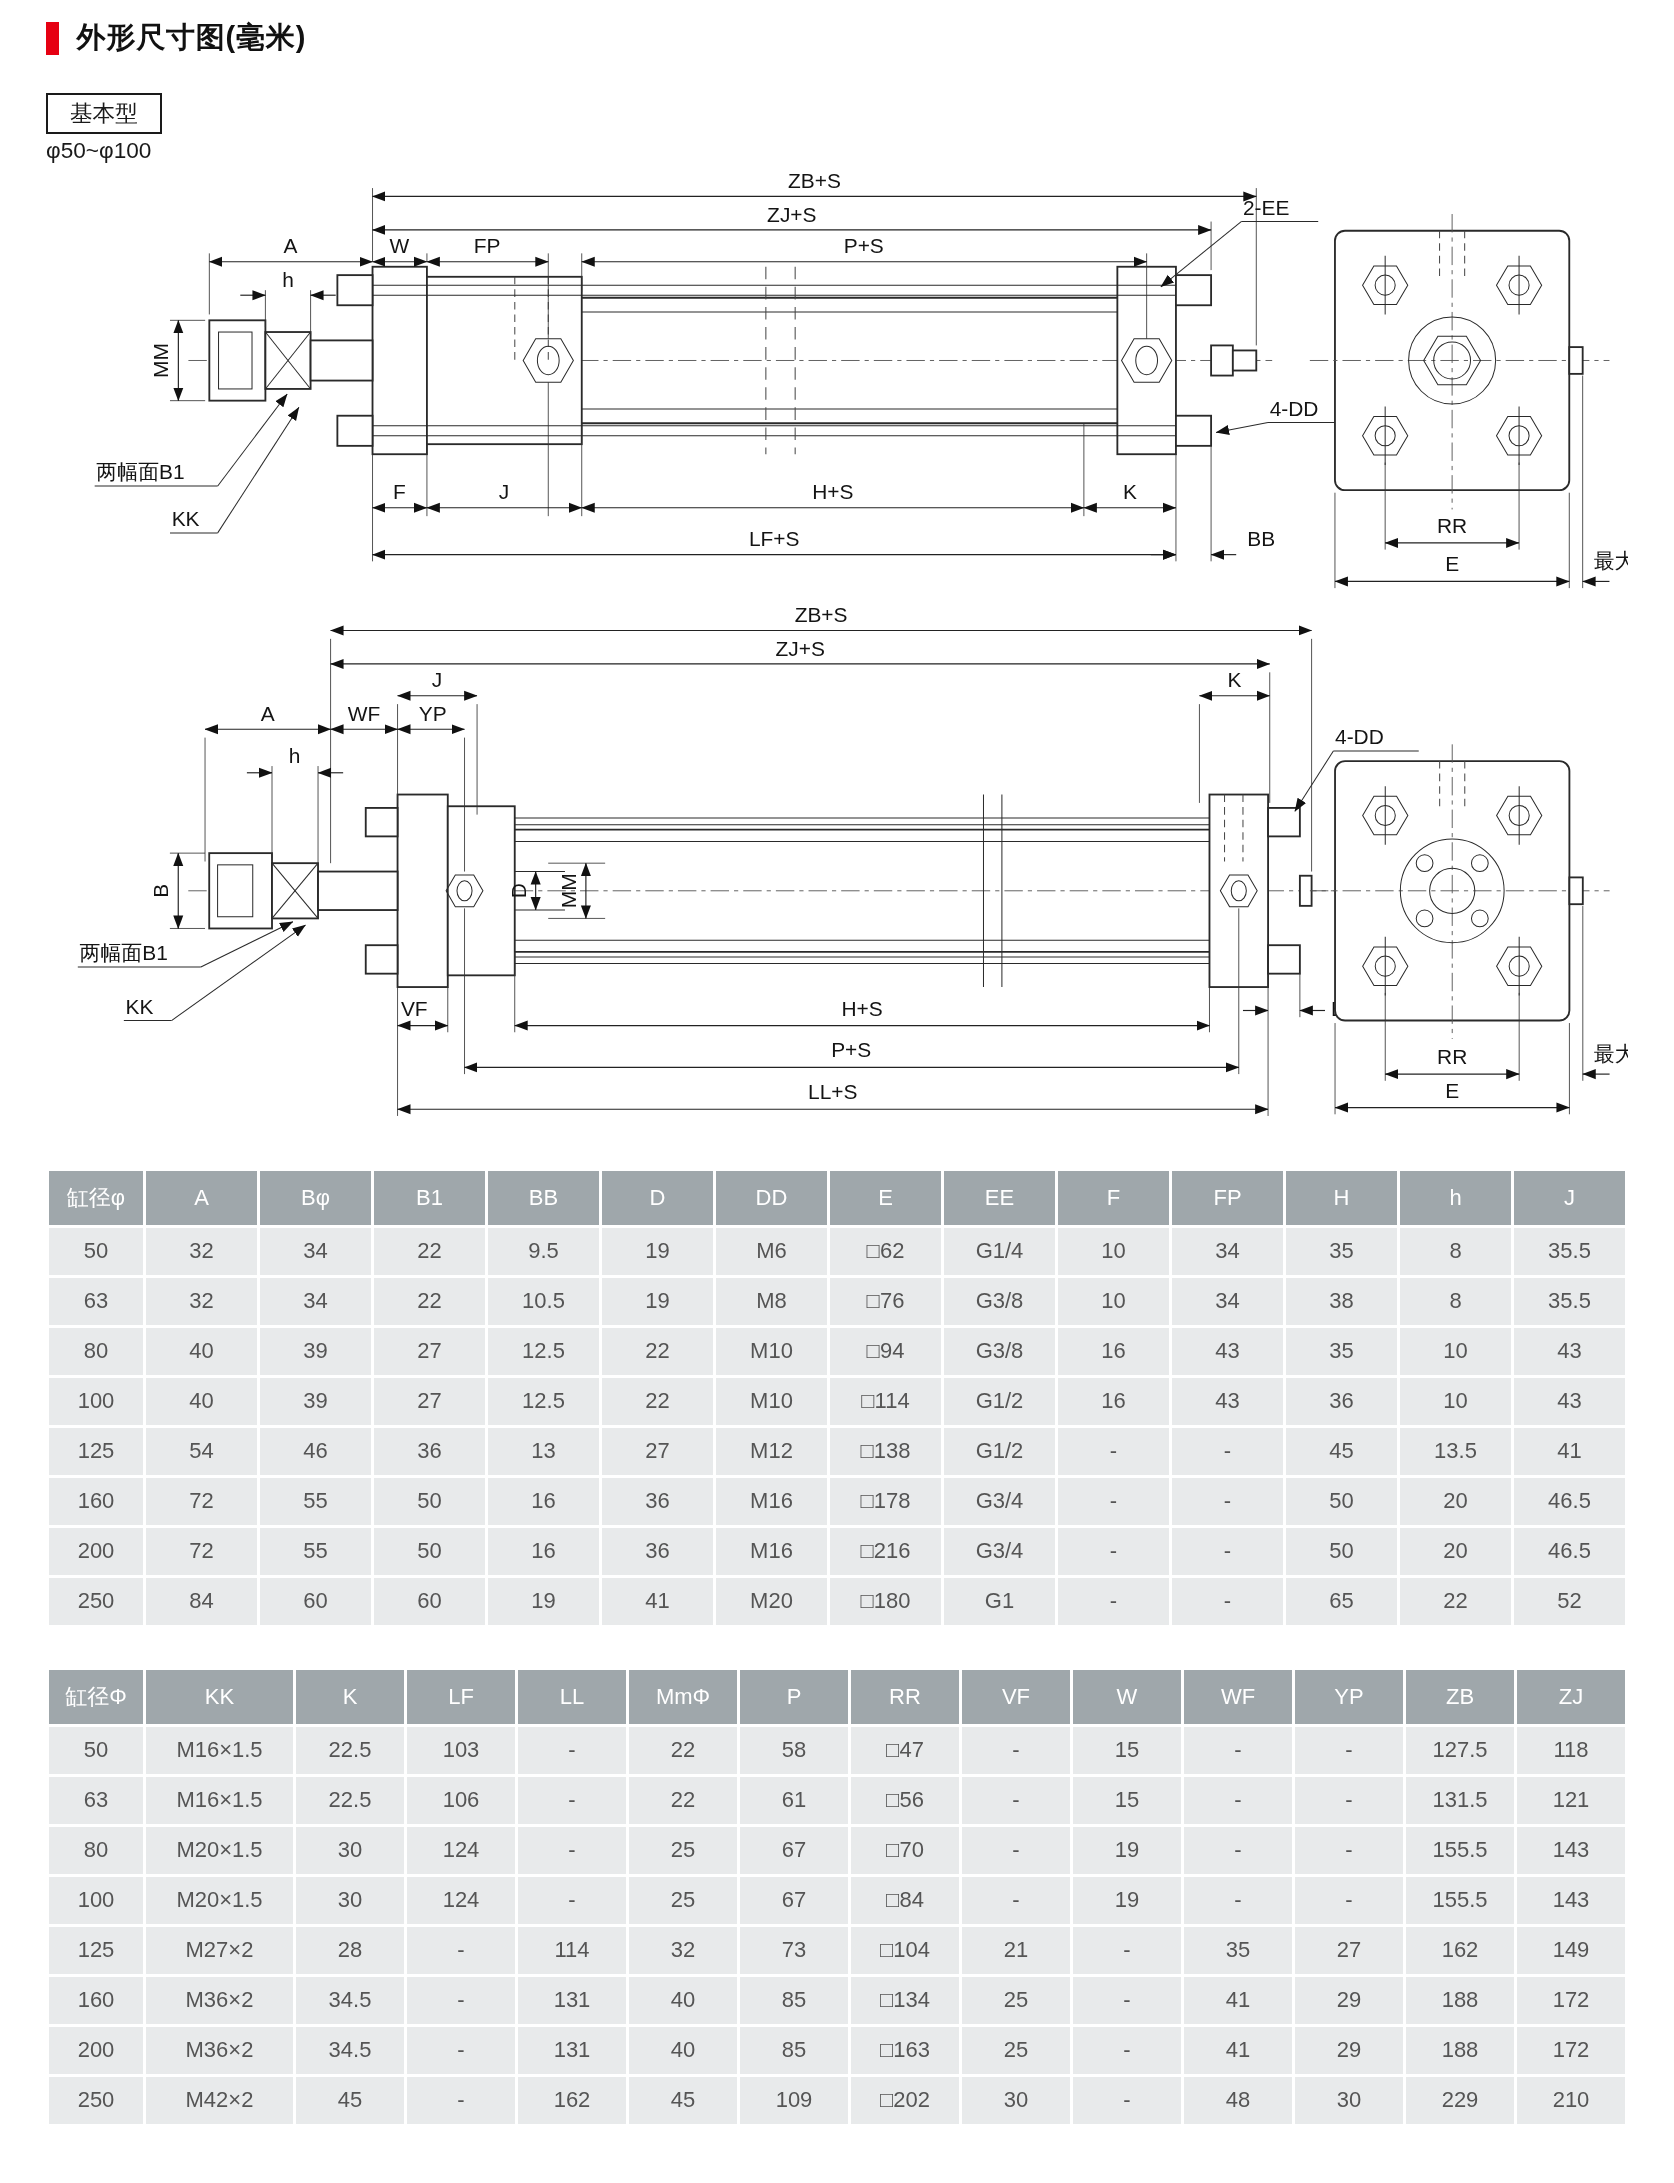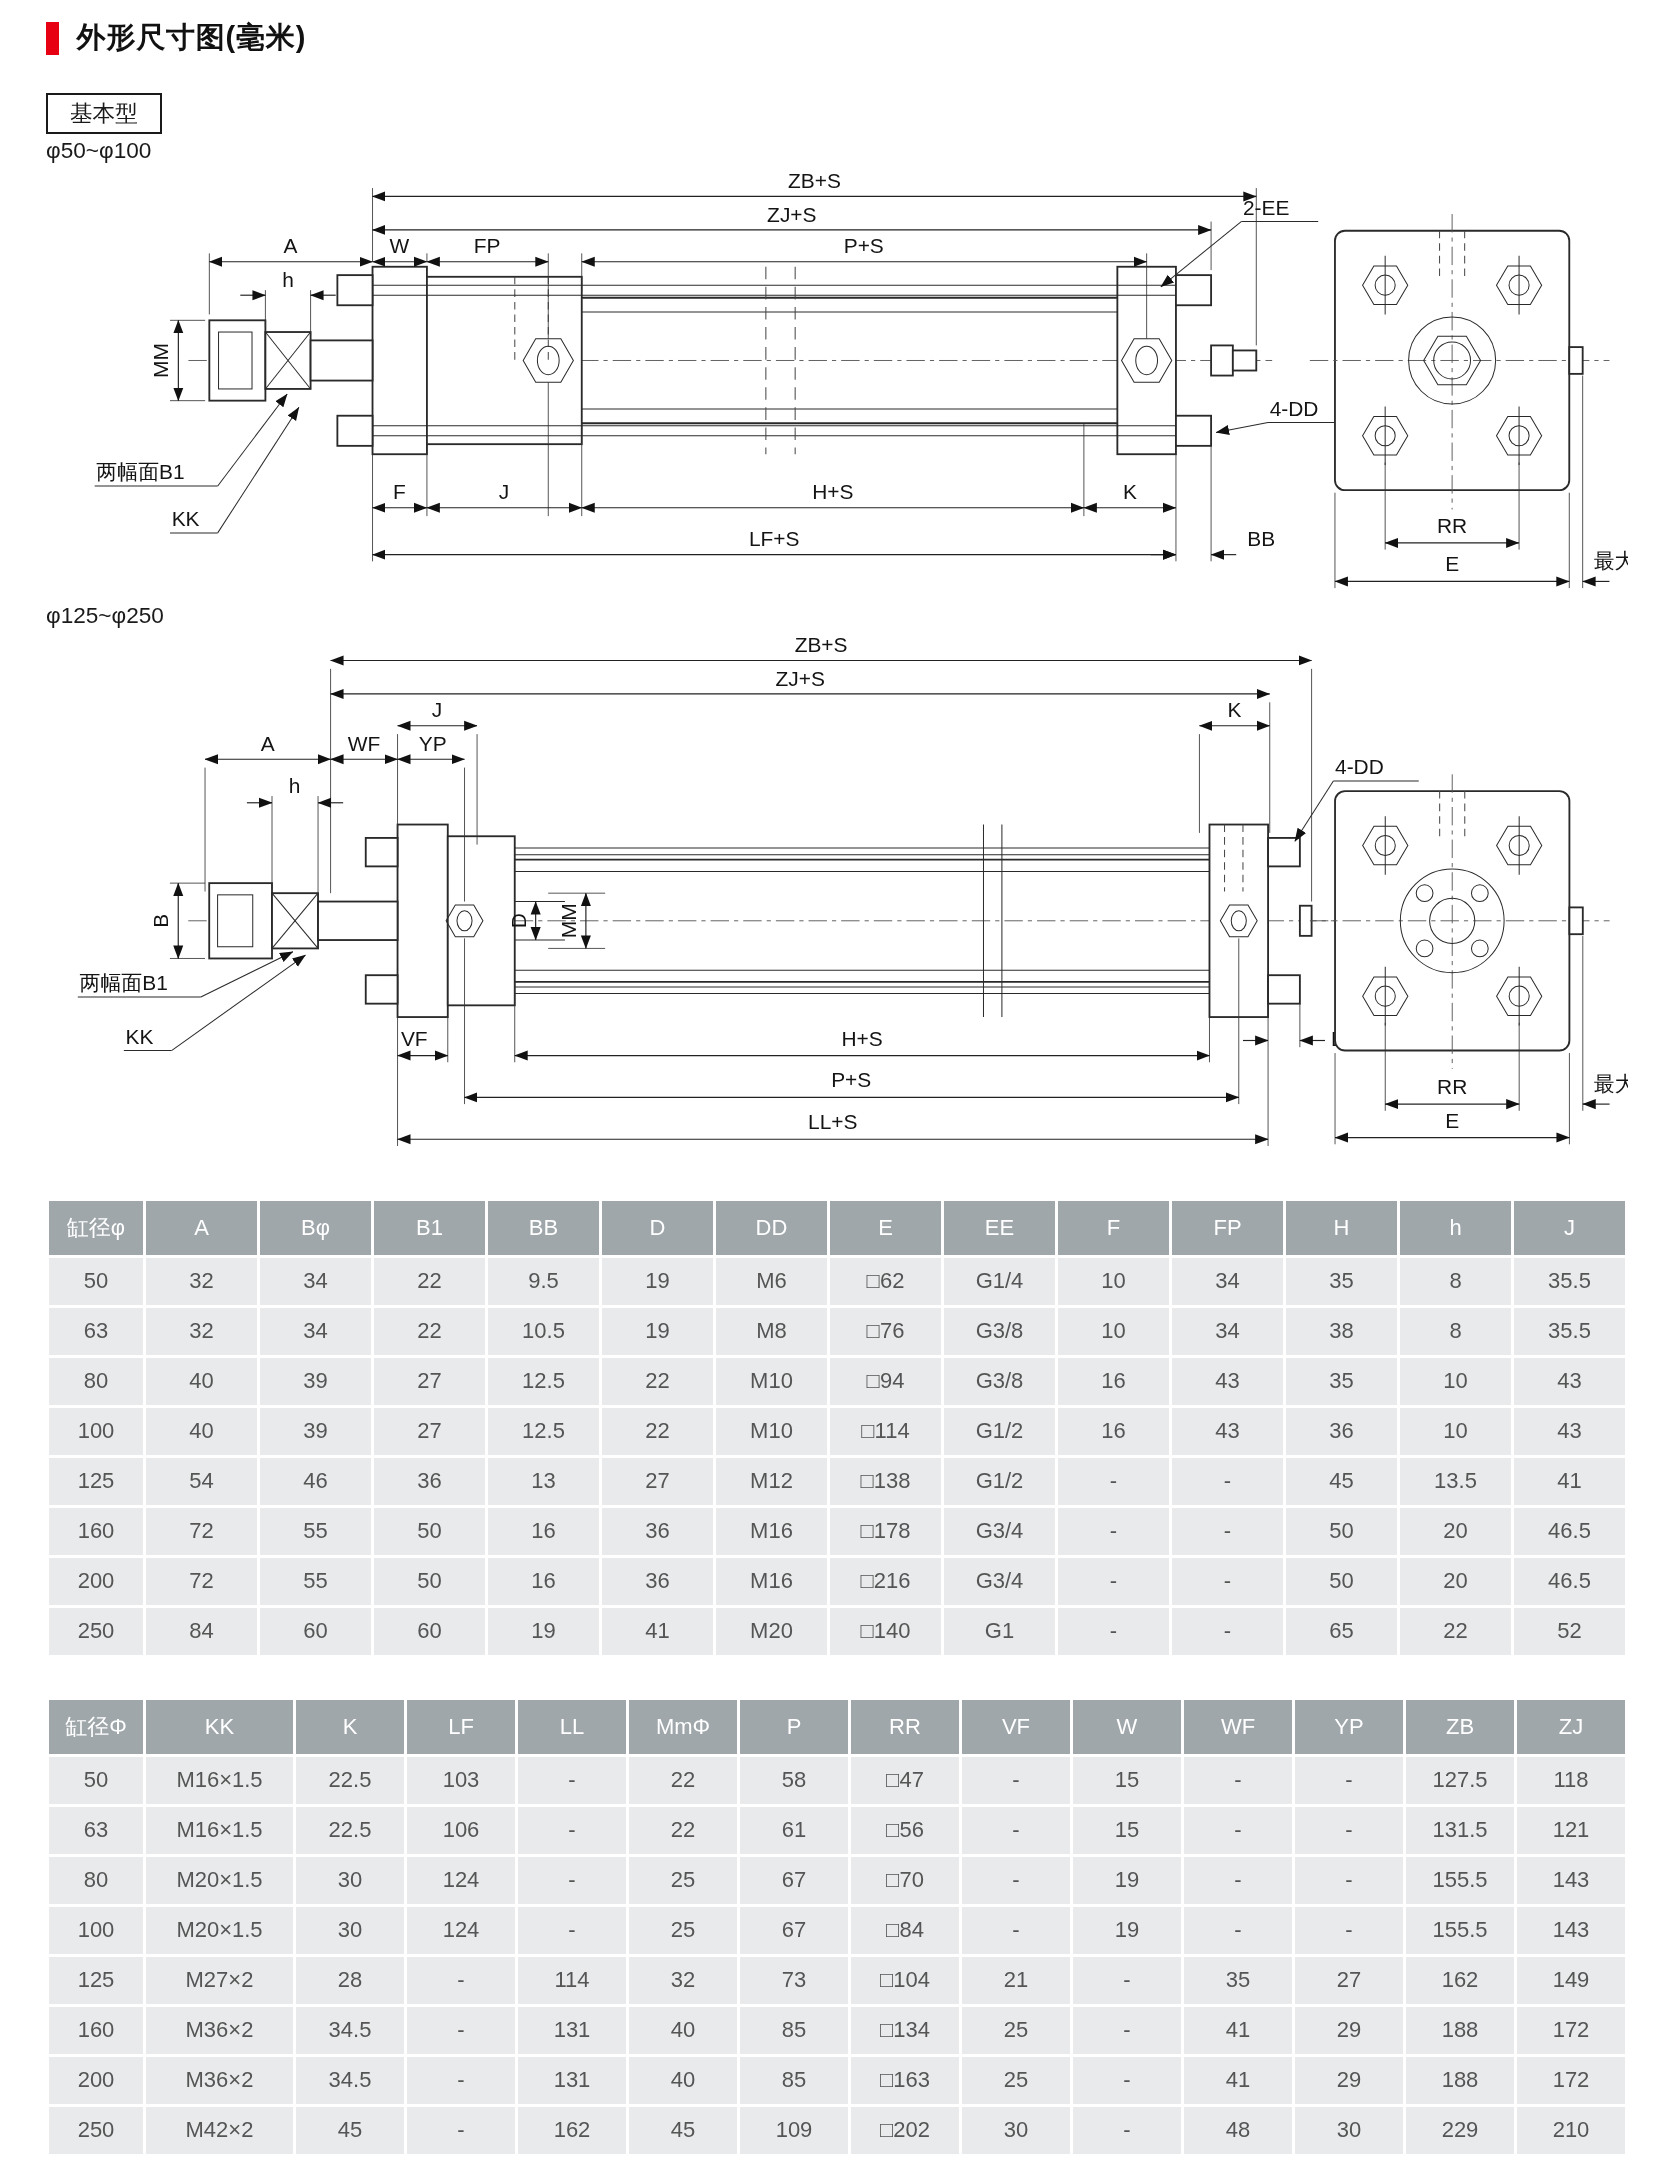--- a/index.html
+++ b/index.html
@@ -218,21 +218,20 @@
       <line class="ext" x1="1540" y1="388" x2="1540" y2="502"></line>
       <line class="ext" x1="1820" y1="388" x2="1820" y2="502"></line>
       <line class="dim" x1="1540" y1="494" x2="1820" y2="494" marker-start="url(#ar)" marker-end="url(#ar)"></line>
       <text class="dlabel" x="1680" y="482">E</text>
       <line class="ext" x1="1836" y1="248" x2="1836" y2="502"></line>
       <line class="dim" x1="1868" y1="494" x2="1836" y2="494" marker-end="url(#ar)"></line>
       <text class="dlabel" x="1888" y="478" text-anchor="end">最大10</text>
     </g>
   </svg>
 
-  <div class="range-label">φ125~φ250</div>
 
   
   <svg class="fig" width="1582" height="519" viewBox="0 0 1890 620">
     <g>
       <line class="cl" x1="170" y1="345" x2="1560" y2="345"></line>
 
       <g>
         <line class="ln" x1="560" y1="272" x2="1390" y2="272"></line>
         <line class="ln" x1="560" y1="418" x2="1390" y2="418"></line>
         <line class="thin" x1="560" y1="286" x2="1390" y2="286"></line>
@@ -544,21 +543,21 @@
           <td>46.5</td>
         </tr>
         <tr>
           <td>250</td>
           <td>84</td>
           <td>60</td>
           <td>60</td>
           <td>19</td>
           <td>41</td>
           <td>M20</td>
-          <td>□140</td>
+          <td>□180</td>
           <td>G1</td>
           <td>-</td>
           <td>-</td>
           <td>65</td>
           <td>22</td>
           <td>52</td>
         </tr>
       </tbody>
     </table>
   <table class="dim-table tbl2 t2">

